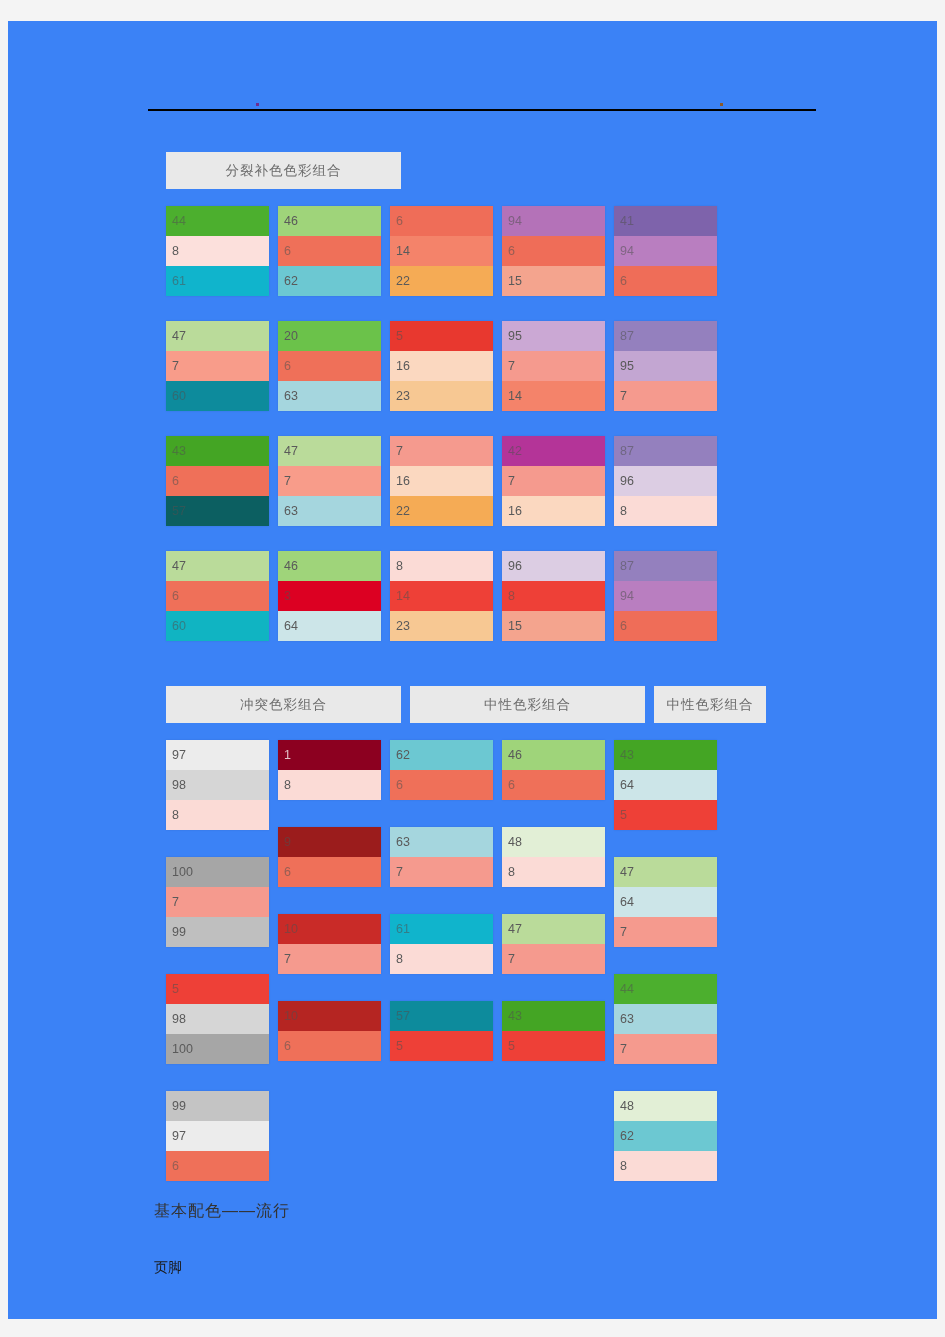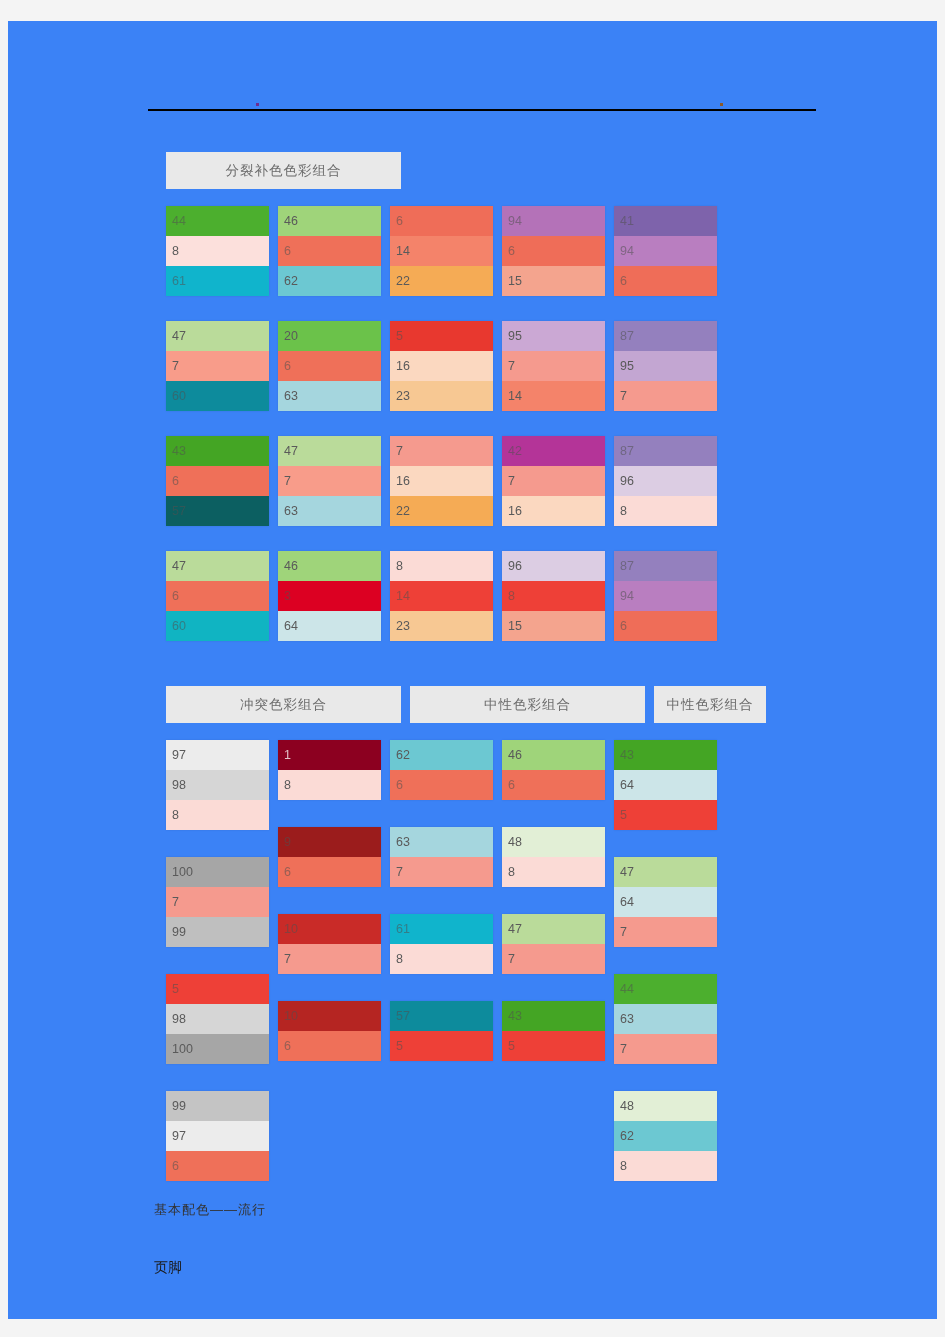--- a/index.html
+++ b/index.html
@@ -94,21 +94,21 @@
   .band.light { color: rgba(255,255,255,0.75); }
 
   
   .lower .card { margin-bottom: 27px; }
   .lower .band { height: 30px; line-height: 30px; }
 
   .caption {
     position: absolute;
     left: 146px;
     top: 1180px;
-    font-size: 13px;
+    font-size: 16px;
     color: #333;
     letter-spacing: 1px;
     text-align: center;
   }
   .footer-label {
     position: absolute;
     left: 146px;
     top: 1238px;
     font-size: 14px;
     color: #1a1a1a;

